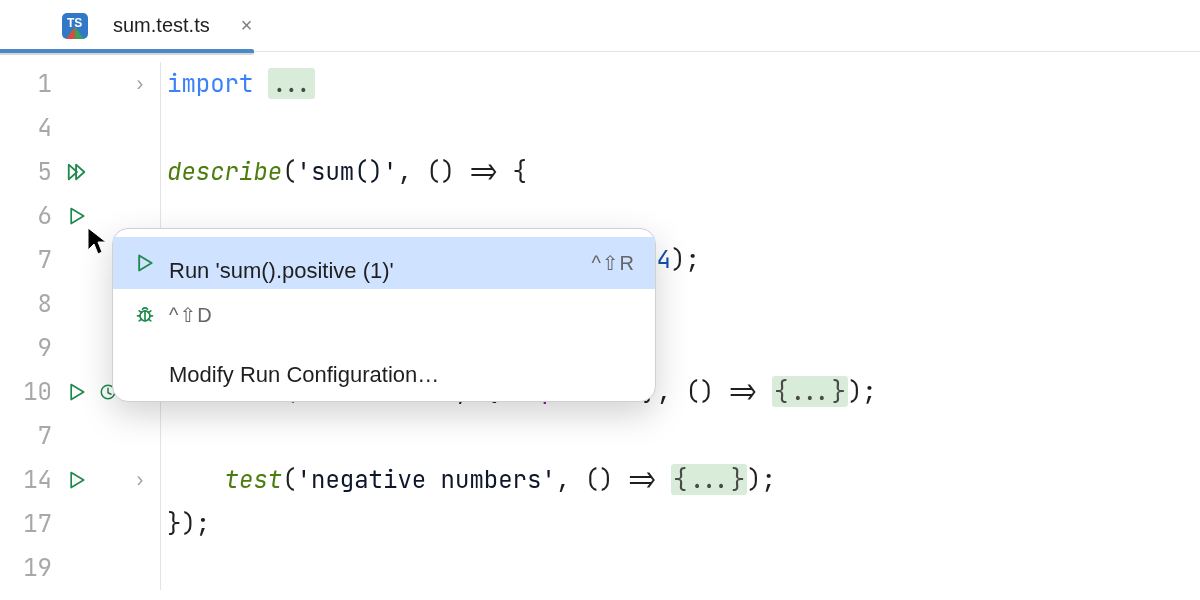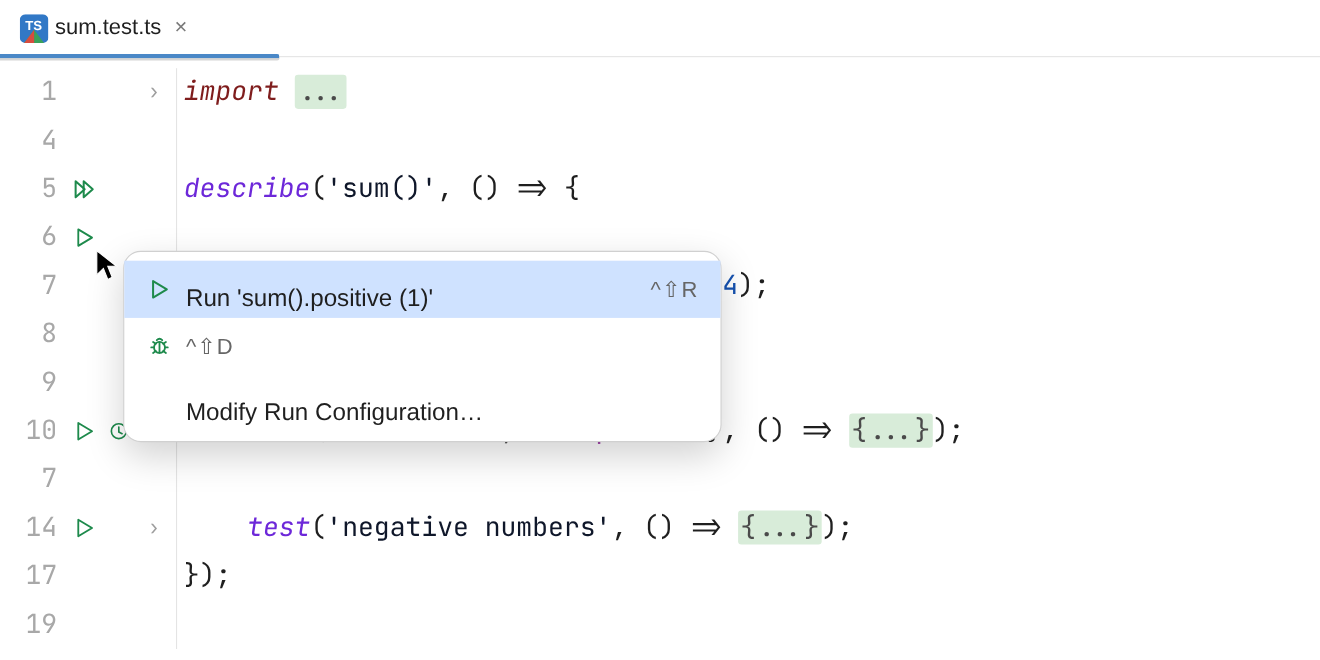--- a/index.html
+++ b/index.html
@@ -16,25 +16,26 @@
   .tabbar {
     height: 52px;
     display: flex;
     align-items: center;
     border-bottom: 1px solid #e4e4e4;
     position: relative;
   }
   .tab {
     display: flex;
     align-items: center;
-    gap: 6px;
+    gap: 25px;
     padding: 0 18px;
     height: 100%;
     font-size: 20px;
     color: #1f1f1f;
+    margin-left: 44px;
   }
   .tab-active-bar {
     position: absolute;
     left: 0;
     bottom: -4px;
     height: 6px;
     width: 254px;
     background: #d6d6d6;
     border-top: 4px solid #4a88c7;
     border-radius: 0 2px 2px 0;
@@ -110,22 +111,22 @@
     justify-content: center;
   }
   .chev {
     color: #9d9d9d;
     font-size: 18px;
   }
   .code {
     padding-left: 6px;
   }
   .code .row { height: 44px; white-space: pre; }
-  .kw { color: #7f1d1d; font-style: italic; }
-  .fn { font-style: italic; color: #6d28d9; }
+  .kw { color: #3b82f6; }
+  .fn { font-style: italic; color: #4d7c0f; }
   .str { color: #0f172a; }
   .prop { color: #871094; }
   .btrue { color: #0033b3; }
   .folded {
     background: #d8ecd9;
     border-radius: 3px;
     color: #4a4a4a;
     padding: 0 2px;
   }
   

